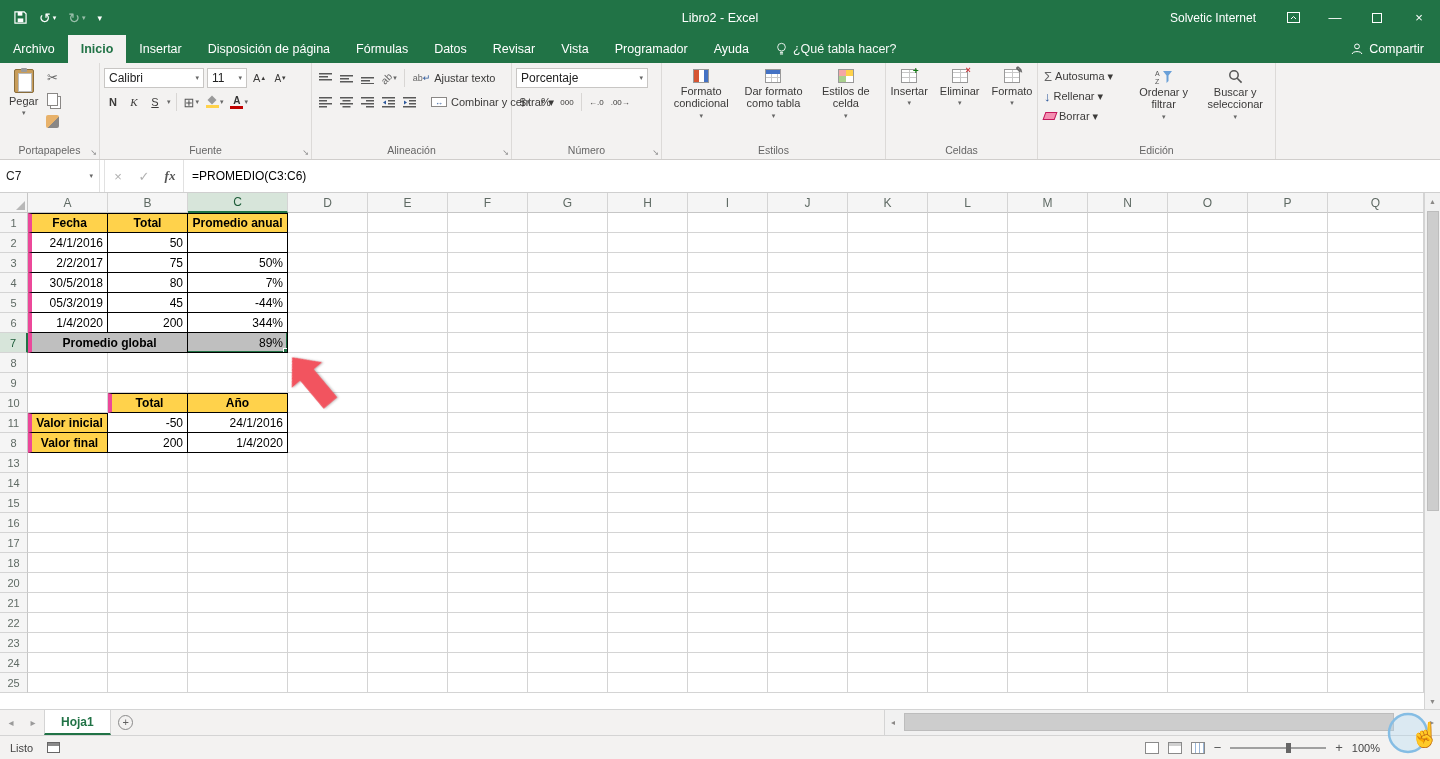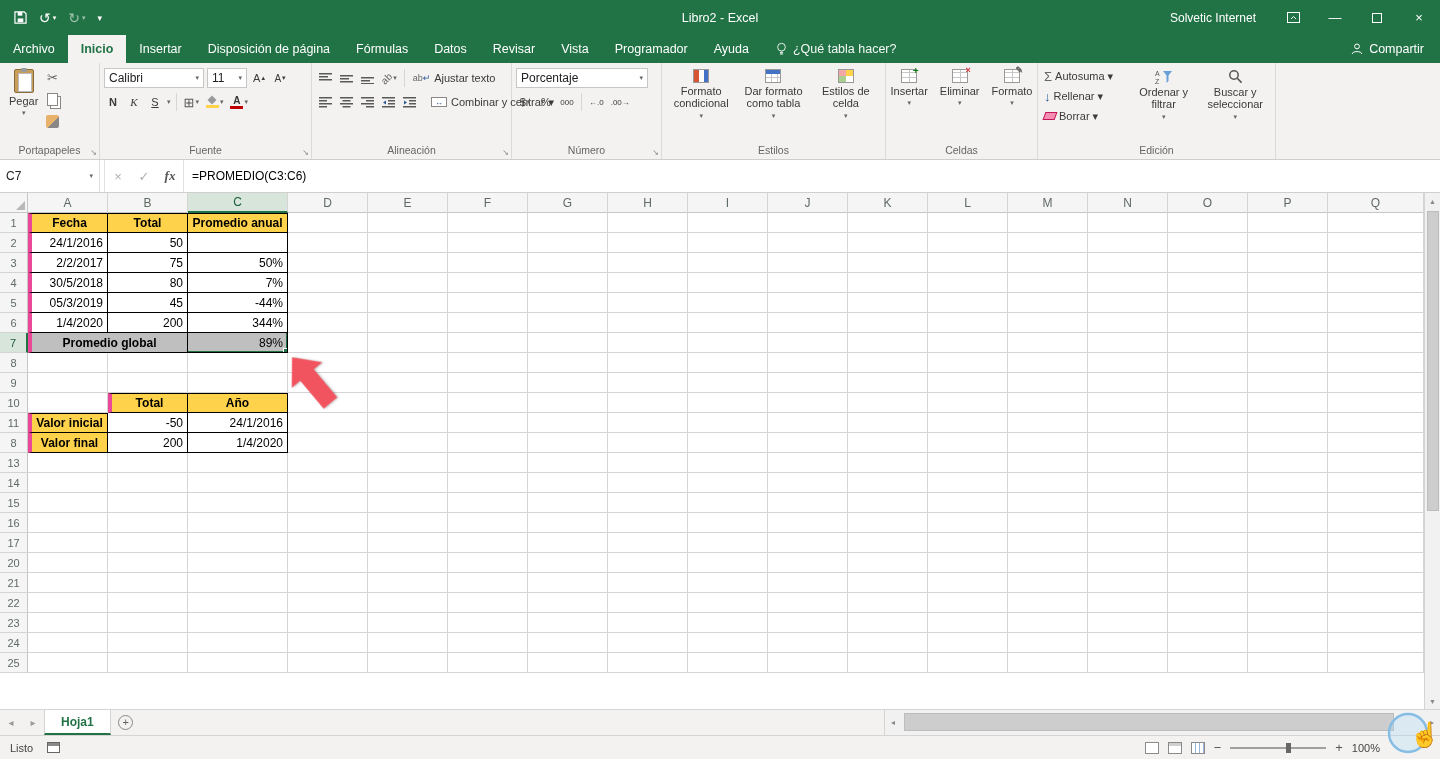--- a/index.html
+++ b/index.html
@@ -820,20 +820,40 @@
         <div class="cell" style="width: 80px;"></div>
         <div class="cell" style="width: 80px;"></div>
         <div class="cell" style="width: 80px;"></div>
         <div class="cell" style="width: 80px;"></div>
         <div class="cell" style="width: 80px;"></div>
         <div class="cell" style="width: 80px;"></div>
         <div class="cell" style="width: 80px;"></div>
         <div class="cell" style="width: 96px;"></div>
       </div>
       <div class="grow">
+        <div class="grhead">18</div>
+        <div class="cell" style="width: 80px;"></div>
+        <div class="cell" style="width: 80px;"></div>
+        <div class="cell" style="width: 100px;"></div>
+        <div class="cell" style="width: 80px;"></div>
+        <div class="cell" style="width: 80px;"></div>
+        <div class="cell" style="width: 80px;"></div>
+        <div class="cell" style="width: 80px;"></div>
+        <div class="cell" style="width: 80px;"></div>
+        <div class="cell" style="width: 80px;"></div>
+        <div class="cell" style="width: 80px;"></div>
+        <div class="cell" style="width: 80px;"></div>
+        <div class="cell" style="width: 80px;"></div>
+        <div class="cell" style="width: 80px;"></div>
+        <div class="cell" style="width: 80px;"></div>
+        <div class="cell" style="width: 80px;"></div>
+        <div class="cell" style="width: 80px;"></div>
+        <div class="cell" style="width: 96px;"></div>
+      </div>
+      <div class="grow">
         <div class="grhead">20</div>
         <div class="cell" style="width: 80px;"></div>
         <div class="cell" style="width: 80px;"></div>
         <div class="cell" style="width: 100px;"></div>
         <div class="cell" style="width: 80px;"></div>
         <div class="cell" style="width: 80px;"></div>
         <div class="cell" style="width: 80px;"></div>
         <div class="cell" style="width: 80px;"></div>
         <div class="cell" style="width: 80px;"></div>
         <div class="cell" style="width: 80px;"></div>

